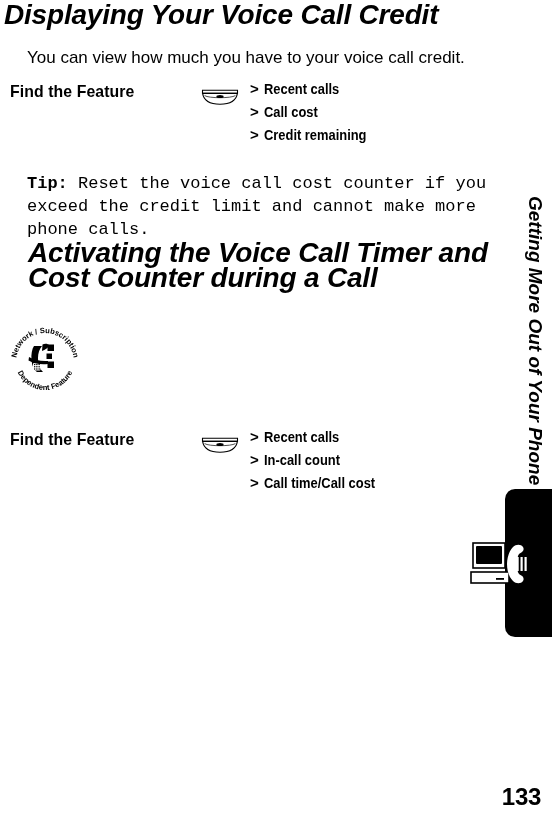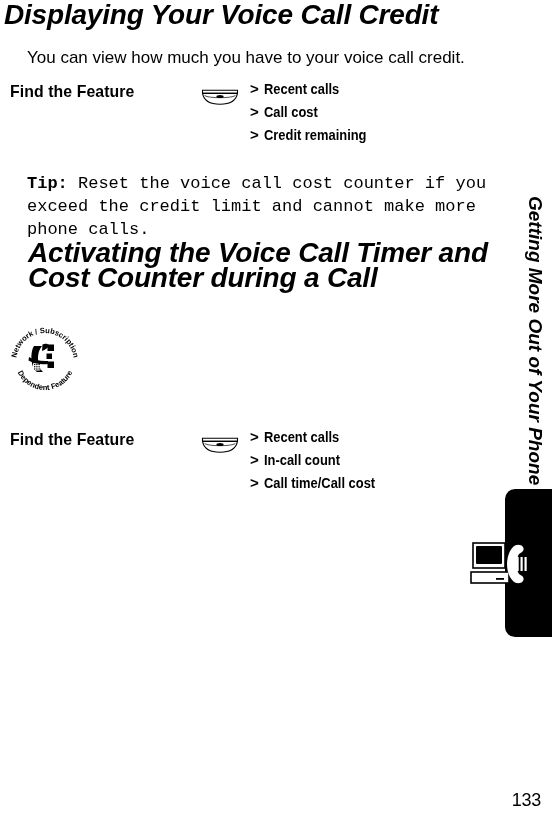--- a/index.html
+++ b/index.html
@@ -144,22 +144,22 @@
     top: 541px;
     width: 74px;
     height: 50px;
   }
 
   #page-number {
     position: absolute;
     right: 11px;
     bottom: 8px;
     font-family: "Liberation Sans", sans-serif;
-    font-weight: normal;
-    font-size: 18px;
+    font-weight: bold;
+    font-size: 24px;
     letter-spacing: -0.3px;
   }
 </style>
 </head>
 <body>
 
 <div class="page">
 
   <div class="h-section" id="heading-1">Displaying Your Voice Call Credit</div>
 

